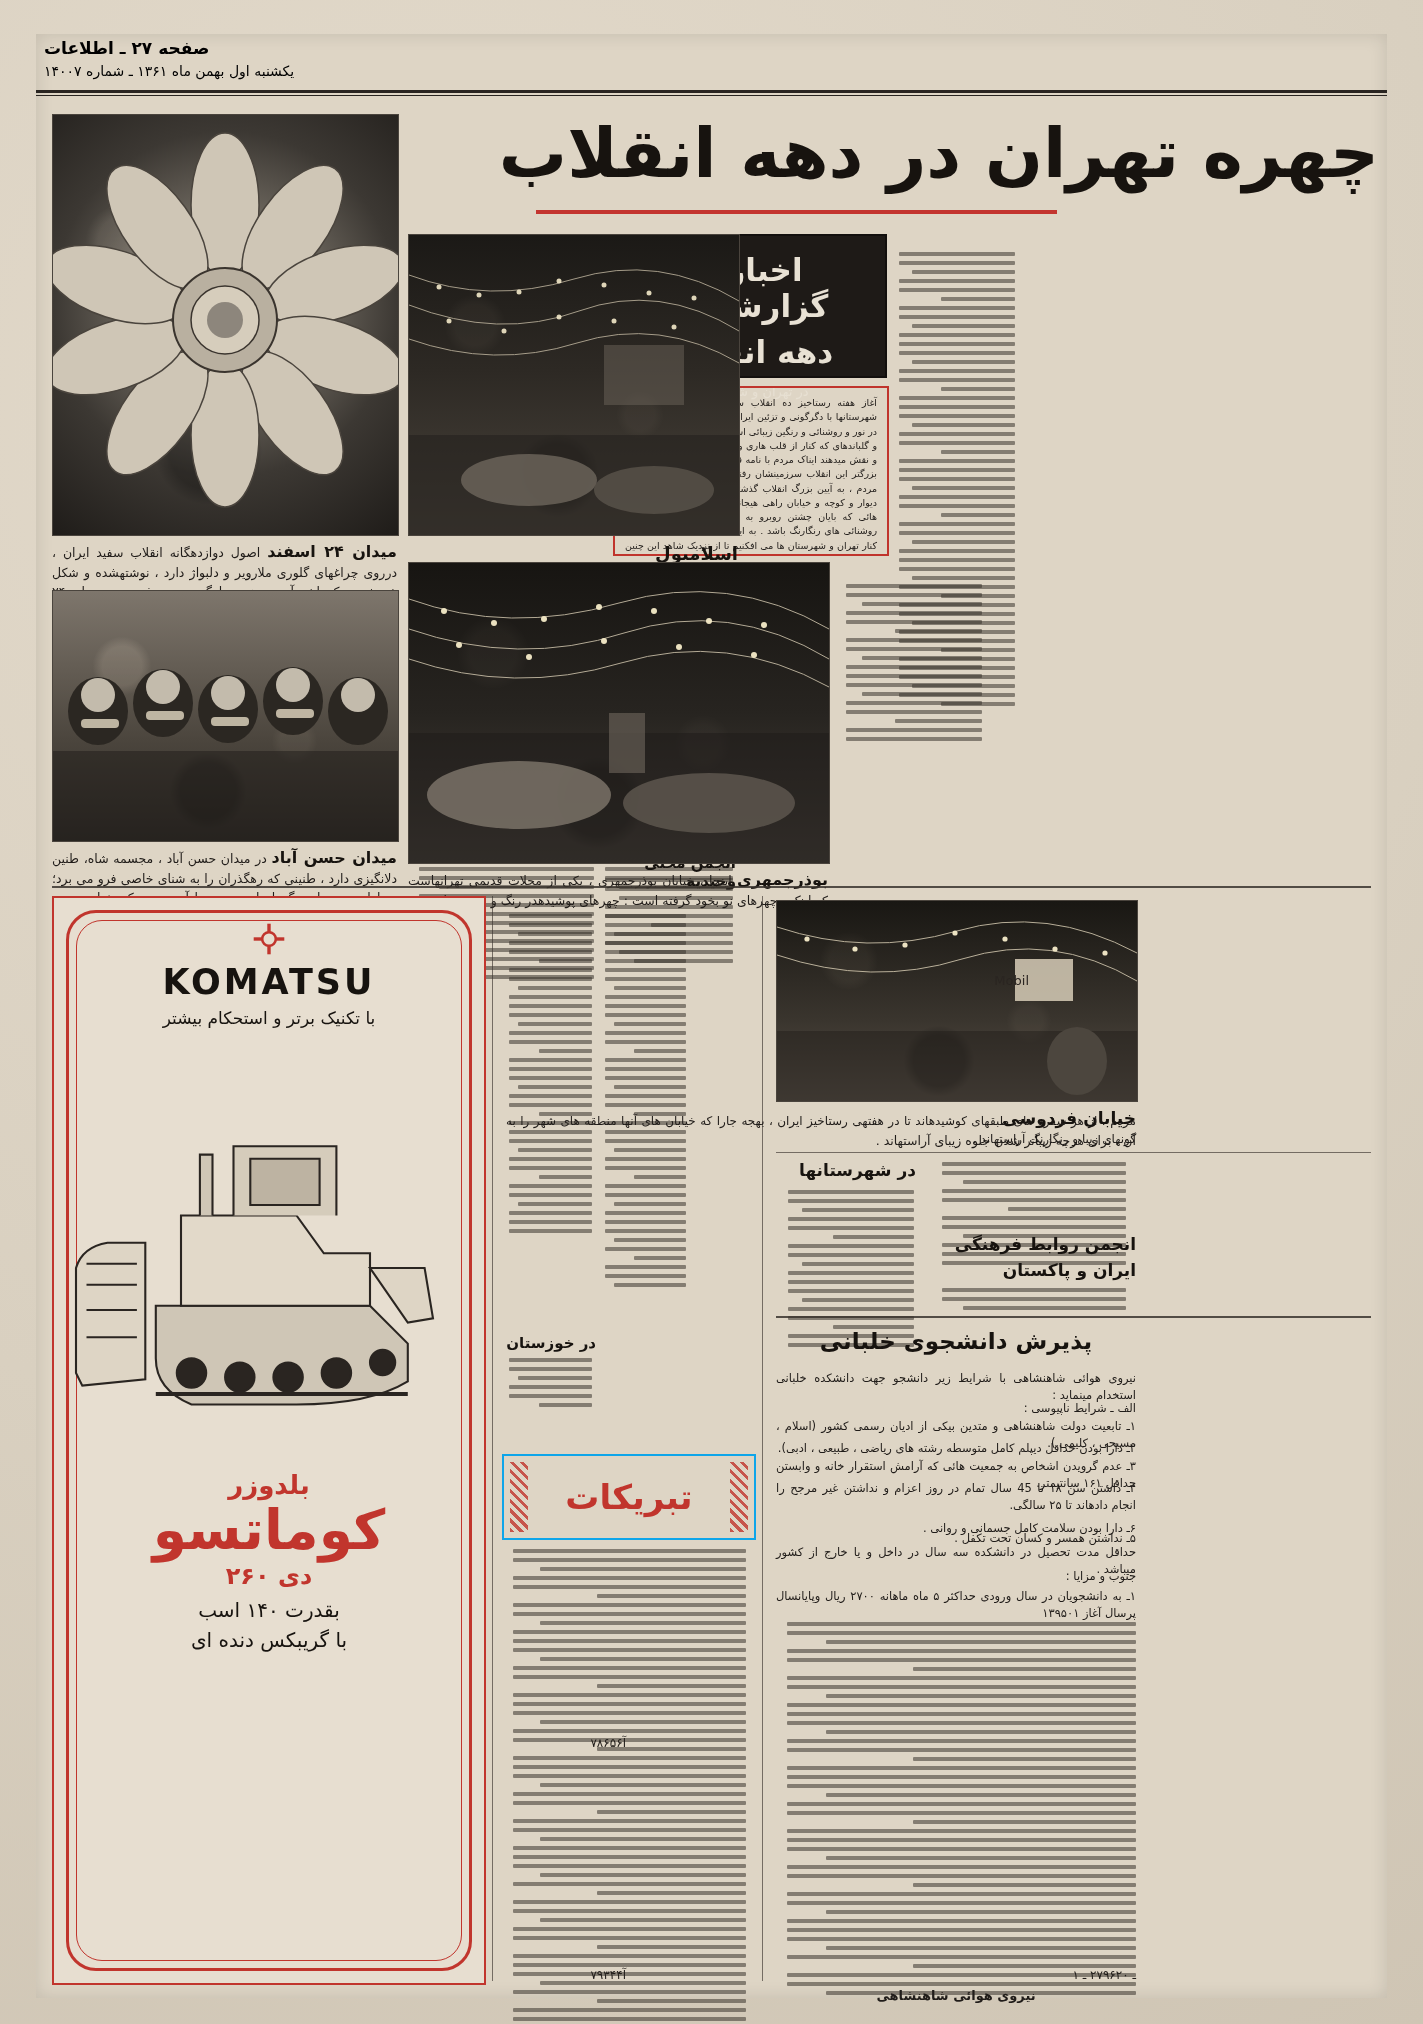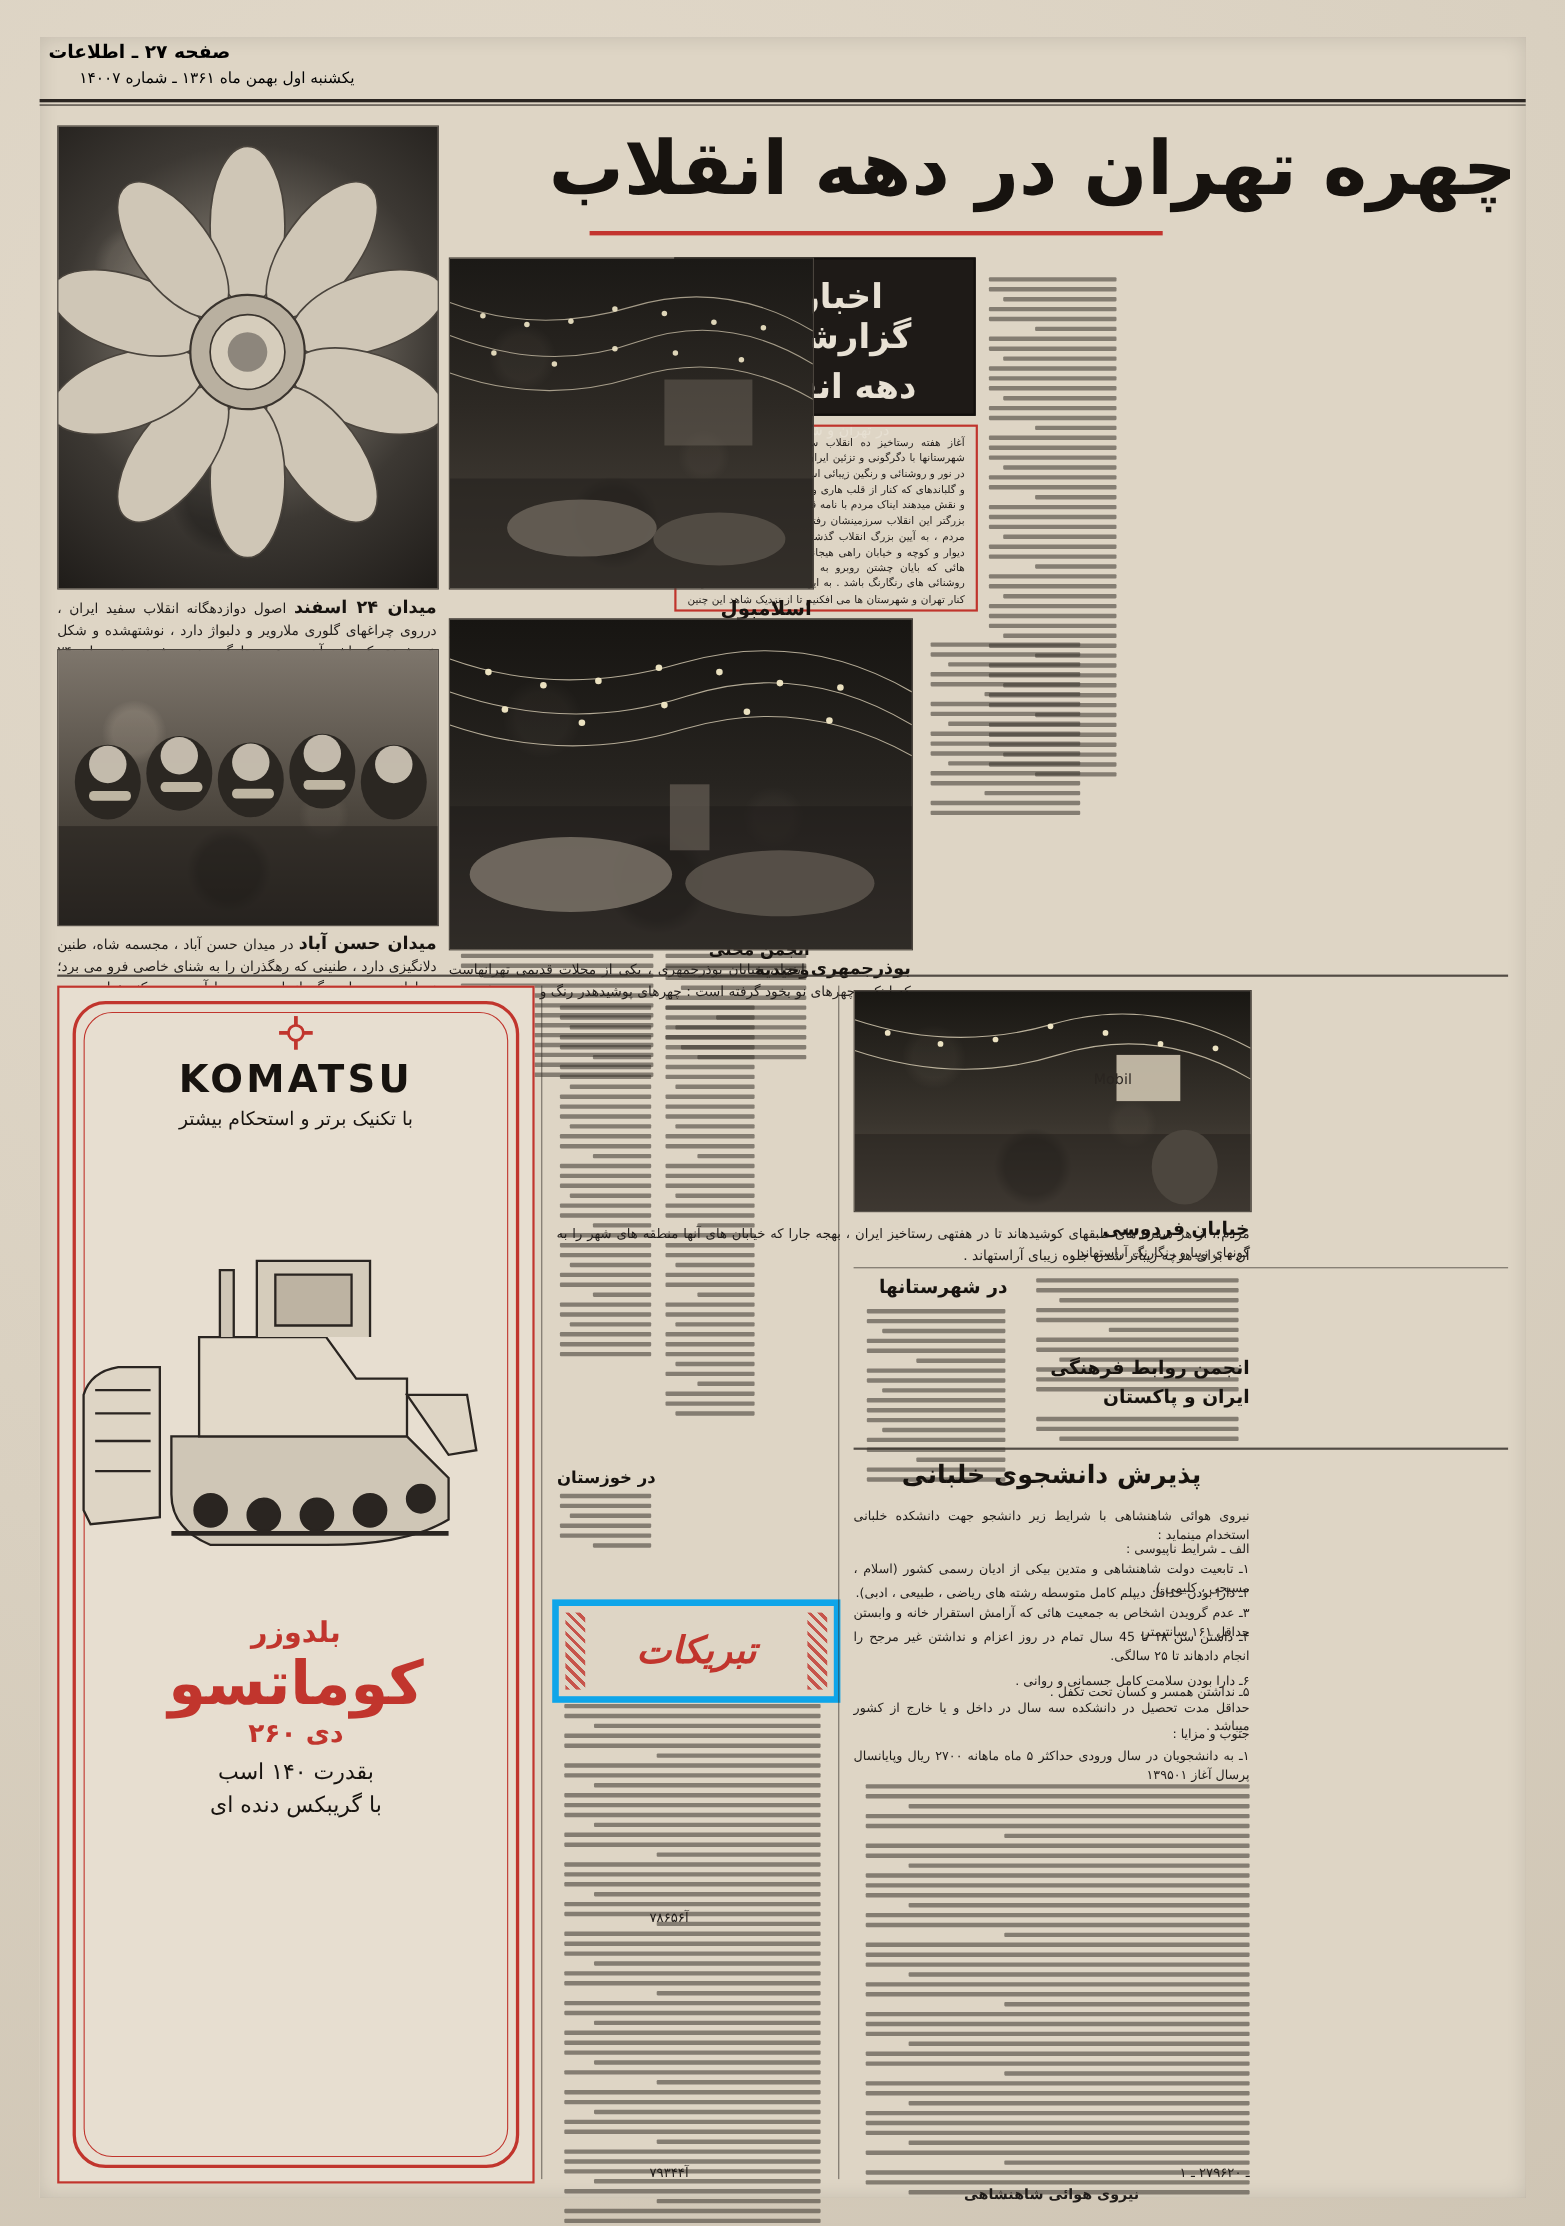--- a/index.html
+++ b/index.html
@@ -27,21 +27,21 @@
   }
   .mast-right{
     position:absolute;right:6px;top:6px;
     font-size:27px;font-weight:bold;color:#1d1a17;
     letter-spacing:-1px;
   }
   .mast-left{
     position:absolute;left:8px;top:4px;text-align:left;color:#000000;
   }
   .mast-left .l1{font-size:17px;font-weight:bold;}
-  .mast-left .l2{font-size:14px;margin-top:5px;margin-left:28px;}
+  .mast-left .l2{font-size:14px;margin-top:5px;}
   .mast-rule{
     position:absolute;left:0;right:0;top:56px;height:3px;background:#2a2521;
   }
   .mast-rule2{
     position:absolute;left:0;right:0;top:61px;height:1px;background:#2a2521;
   }
   
   .maintitle{
     position:absolute;right:8px;top:70px;width:700px;height:100px;
     font-size:68px;font-weight:bold;color:#17130f;
@@ -144,21 +144,21 @@
   }
   .ad-l1{position:absolute;left:0;right:0;top:700px;text-align:center;font-size:20px;color:#17130f;direction:rtl;}
   .ad-l2{position:absolute;left:0;right:0;top:730px;text-align:center;font-size:20px;color:#17130f;direction:rtl;}
   .ad-foot{
     position:absolute;left:10px;right:10px;bottom:26px;text-align:center;
     font-size:12.5px;color:#17130f;direction:rtl;line-height:1.8;
   }
   .ad-foot .co{font-size:15px;font-weight:bold;}
   
   .tabrik{
-    position:absolute;border:6px solid #0ea5e9;font-style:italic;
+    position:absolute;border:2px solid #0ea5e9;
   }
   .tabrik span{
     position:absolute;inset:0;display:flex;align-items:center;justify-content:center;
     font-size:34px;font-weight:bold;color:#c1352d;direction:rtl;
   }
   .tabrik .deco{
     position:absolute;top:6px;bottom:6px;width:18px;
     background:repeating-linear-gradient(45deg,#c1352d 0 3px,transparent 3px 7px);
     opacity:.8;
   }

